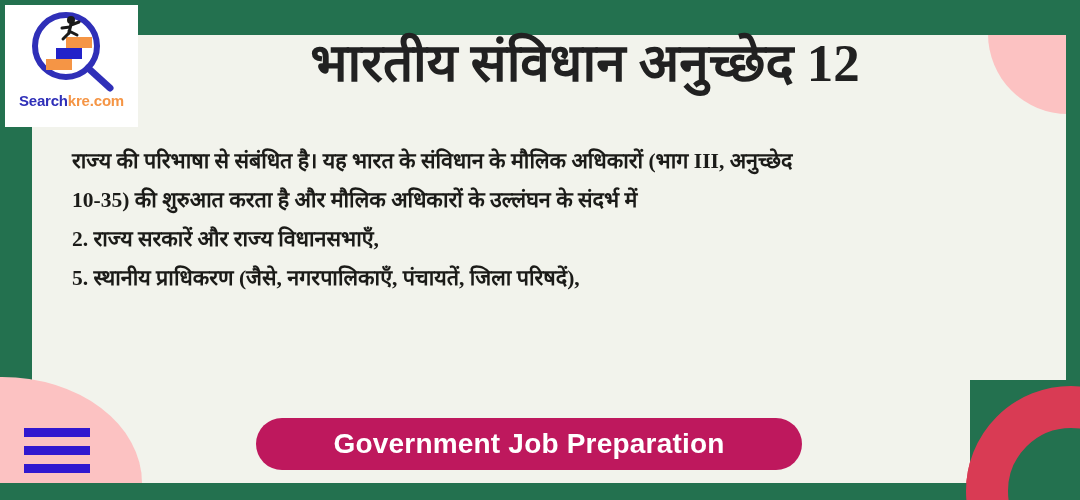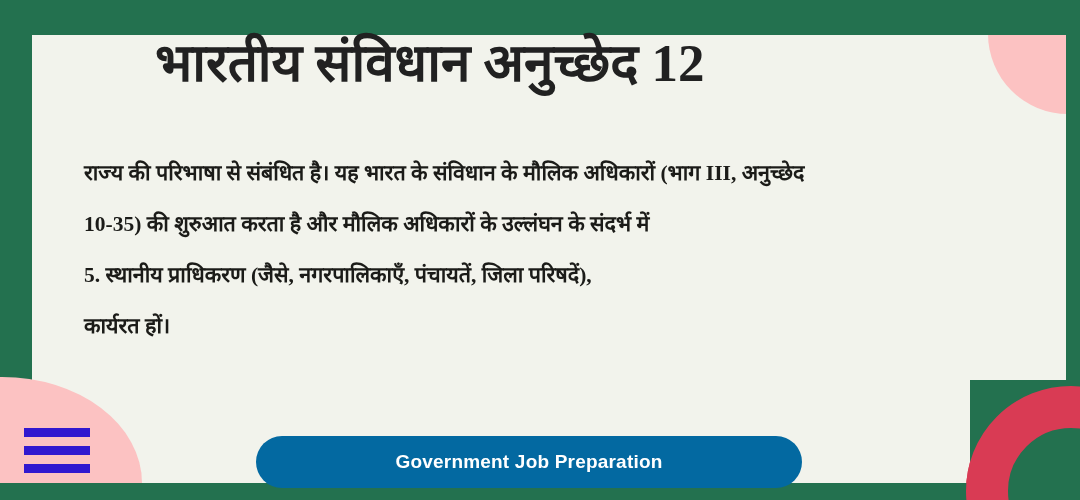--- a/index.html
+++ b/index.html
@@ -116,53 +116,54 @@
     white-space: nowrap;
   }
   .logo-text .t1 { color: #2f2fb8; }
   .logo-text .t2 { color: #f59545; }
 
   
   .title {
     position: absolute;
     left: 155px; top: 32px;
     width: 860px;
+    text-align: center;
     font-family: "Liberation Serif", "DejaVu Serif", serif;
     font-weight: bold;
     font-size: 53px;
     line-height: 1.18;
     color: #212121;
     white-space: nowrap;
   }
 
   
   .body-copy {
     position: absolute;
     left: 68px; top: 140px;
     width: 960px;
     font-family: "Liberation Serif", "DejaVu Serif", serif;
     font-weight: bold;
     font-size: 21.5px;
     line-height: 35px;
     color: #1b1b18;
   }
-  .body-copy p { margin: 16px; }
+  .body-copy p { margin: 4px; }
 
   
   .cta {
     position: absolute;
-    left: 256px; top: 436px;
+    left: 256px; top: 418px;
     width: 546px; height: 52px;
-    background: #0369a1;
+    background: #be185d;
     border: none;
     border-radius: 26px;
     color: #ffffff;
     font-family: "Liberation Sans", "DejaVu Sans", sans-serif;
     font-weight: bold;
-    font-size: 19px;
+    font-size: 28px;
     letter-spacing: 0.2px;
     cursor: pointer;
     display: flex;
     align-items: center;
     justify-content: center;
   }
 </style>
 </head>
 <body>
 
@@ -178,25 +179,49 @@
   <div class="frame-green-corner-br"></div>
   <div class="blob-red-ring"></div>
 
   <div class="blob-pink-bl"></div>
   <div class="menu-bars">
     <span></span>
     <span></span>
     <span></span>
   </div>
 
+  <div class="logo-box">
+    <svg class="logo-mark" viewBox="0 0 96 84">
+
+      <circle cx="42" cy="36" r="31" fill="none" stroke="#2f2fb8" stroke-width="6"></circle>
+
+      <line x1="64" y1="58" x2="86" y2="78" stroke="#2f2fb8" stroke-width="7" stroke-linecap="round"></line>
+
+      <rect x="22" y="49" width="26" height="11" fill="#f59545"></rect>
+      <rect x="32" y="38" width="26" height="11" fill="#2222c9"></rect>
+      <rect x="42" y="27" width="26" height="11" fill="#f59545"></rect>
+
+      <g stroke="#1a1a1a" stroke-width="3" stroke-linecap="round" fill="none">
+        <circle cx="47" cy="10" r="4" fill="#1a1a1a" stroke="none"></circle>
+        <line x1="47" y1="14" x2="45" y2="23"></line>
+        <line x1="45" y1="23" x2="39" y2="29"></line>
+        <line x1="45" y1="21" x2="53" y2="25"></line>
+        <line x1="47" y1="15" x2="55" y2="12"></line>
+        <line x1="46" y1="17" x2="38" y2="18"></line>
+      </g>
+    </svg>
+    <div class="logo-text">
+      <span class="t1">Search</span><span class="t2">kre.com</span>
+    </div>
+  </div>
 
   <div class="title">भारतीय संविधान अनुच्छेद 12</div>
 
   <div class="body-copy">
     <p>राज्य की परिभाषा से संबंधित है। यह भारत के संविधान के मौलिक अधिकारों (भाग III, अनुच्छेद</p>
     <p>10-35) की शुरुआत करता है और मौलिक अधिकारों के उल्लंघन के संदर्भ में</p>
+    <p>2. राज्य सरकारें और राज्य विधानसभाएँ,</p>
     <p>5. स्थानीय प्राधिकरण (जैसे, नगरपालिकाएँ, पंचायतें, जिला परिषदें),</p>
-    <p>कार्यरत हों।</p>
   </div>
 
   <button class="cta">Government Job Preparation</button>
 
 </div>
 
 </body></html>

